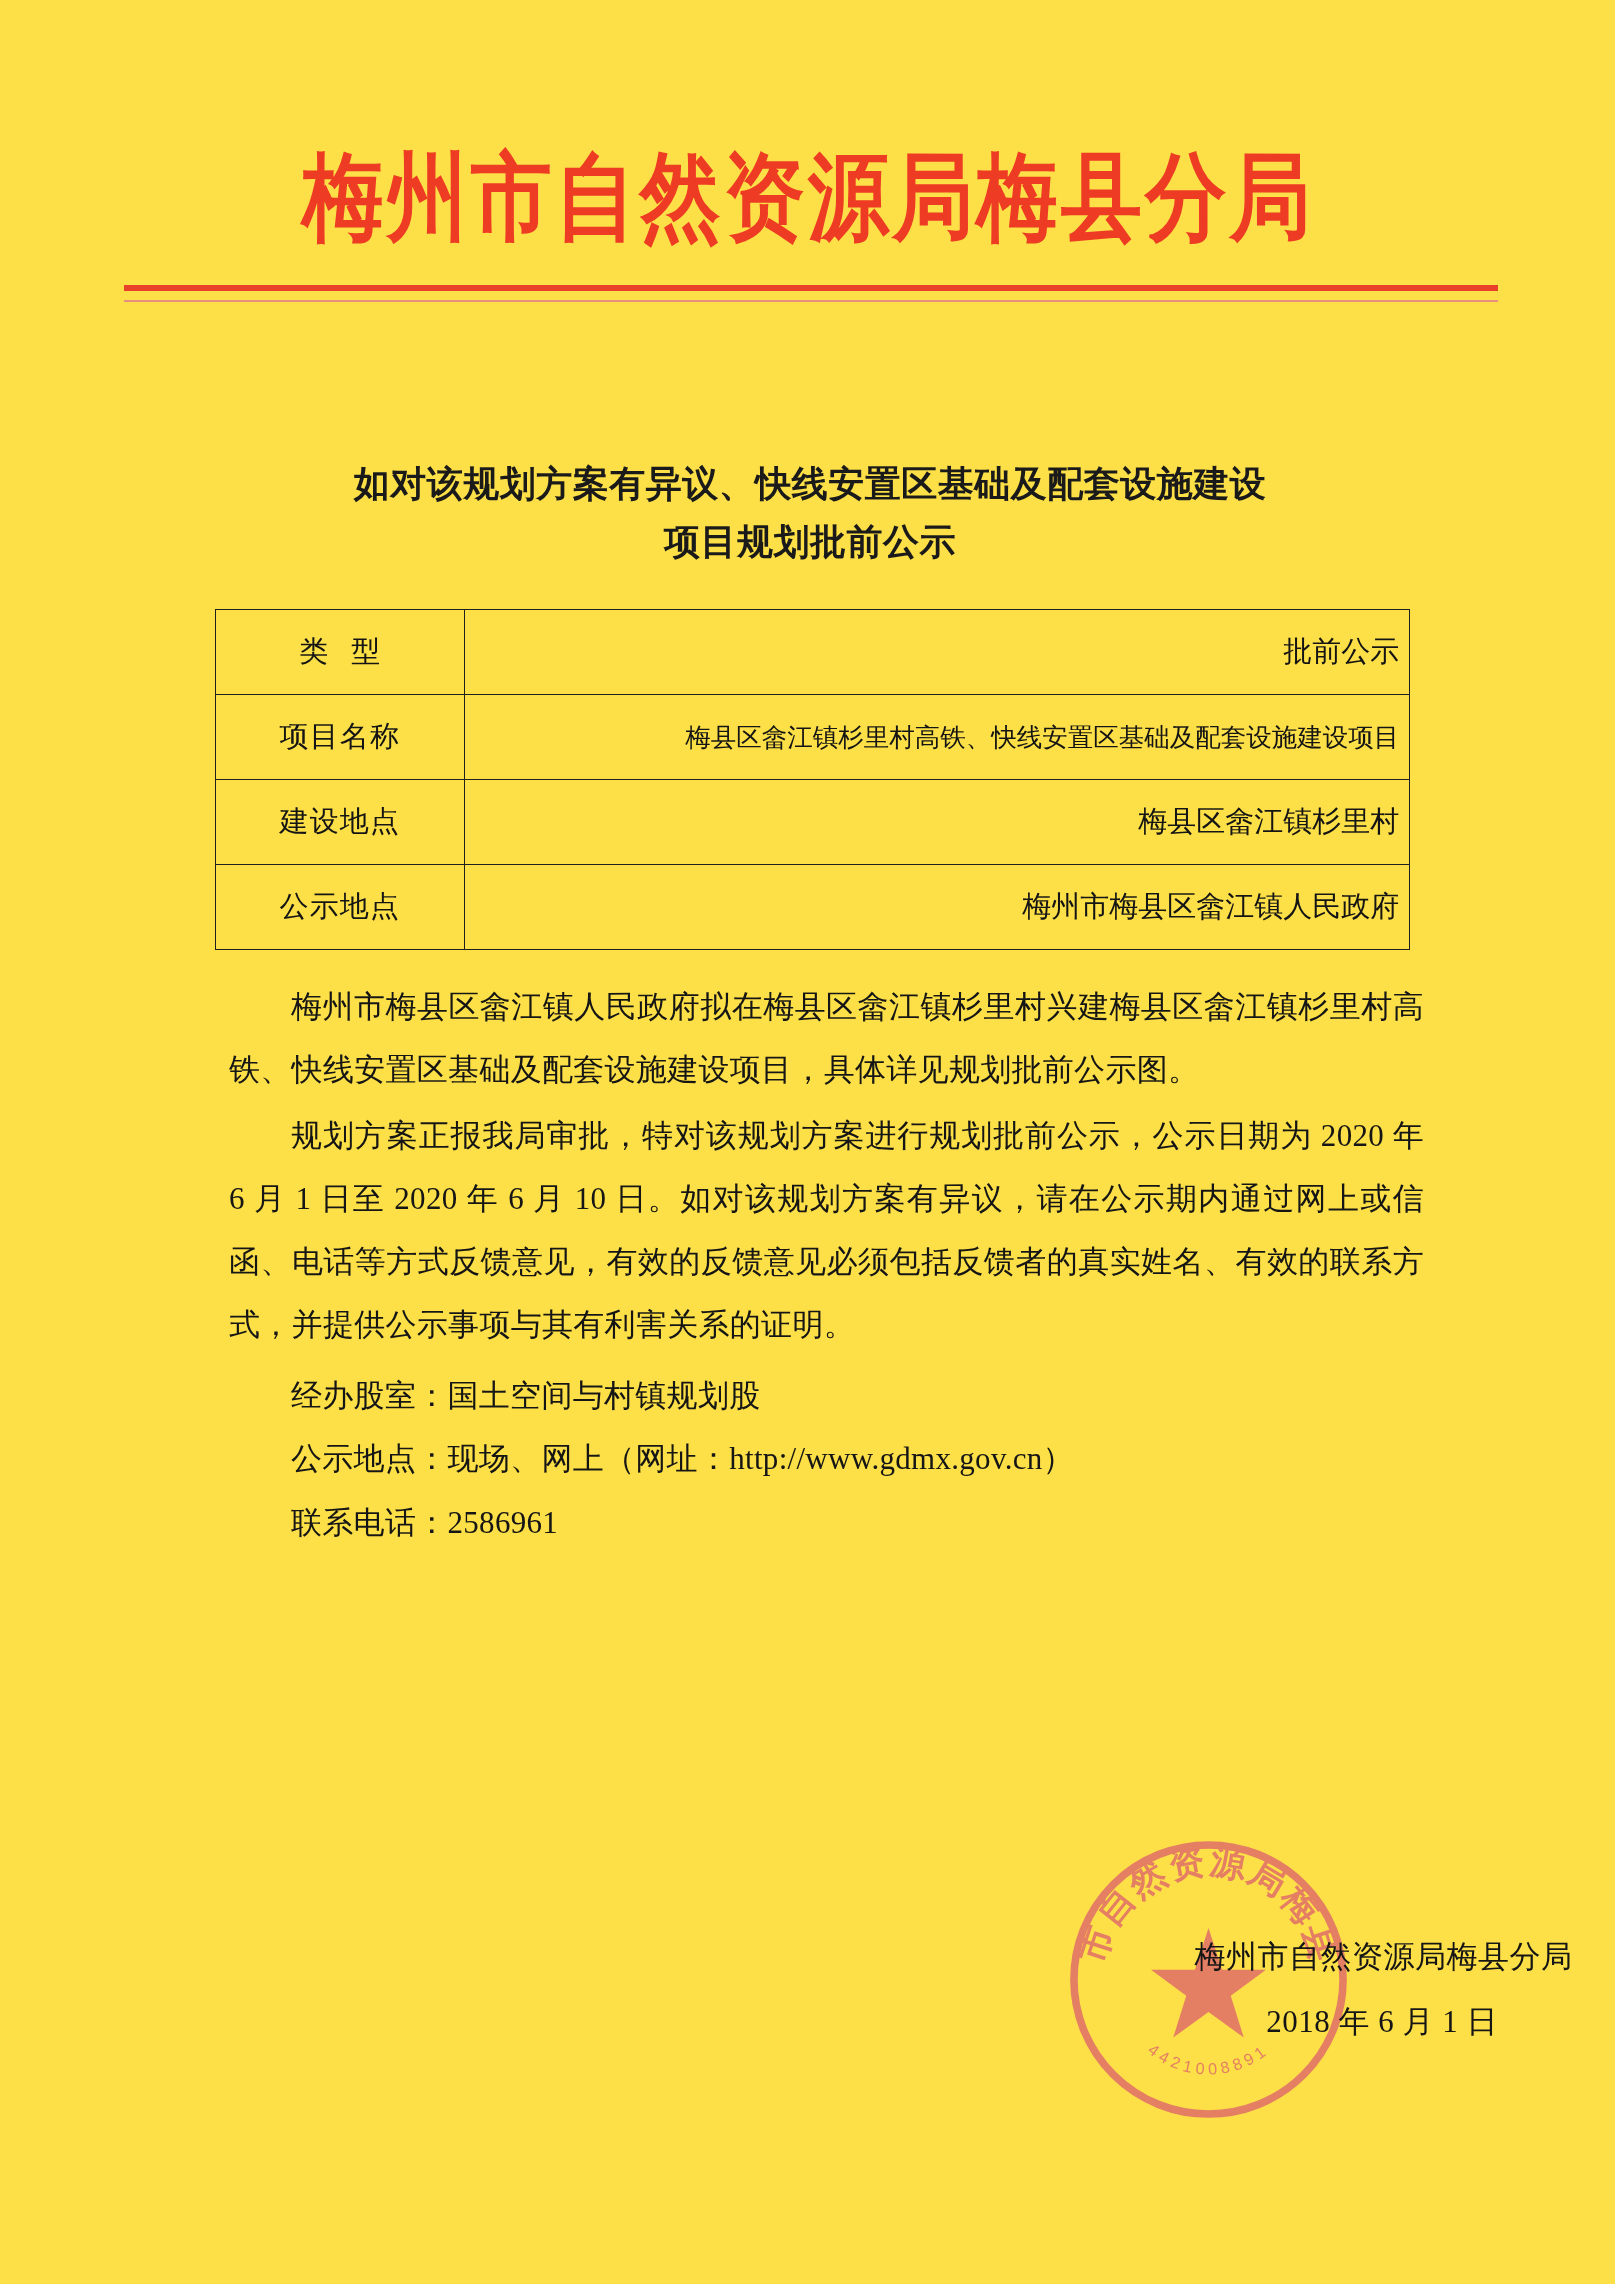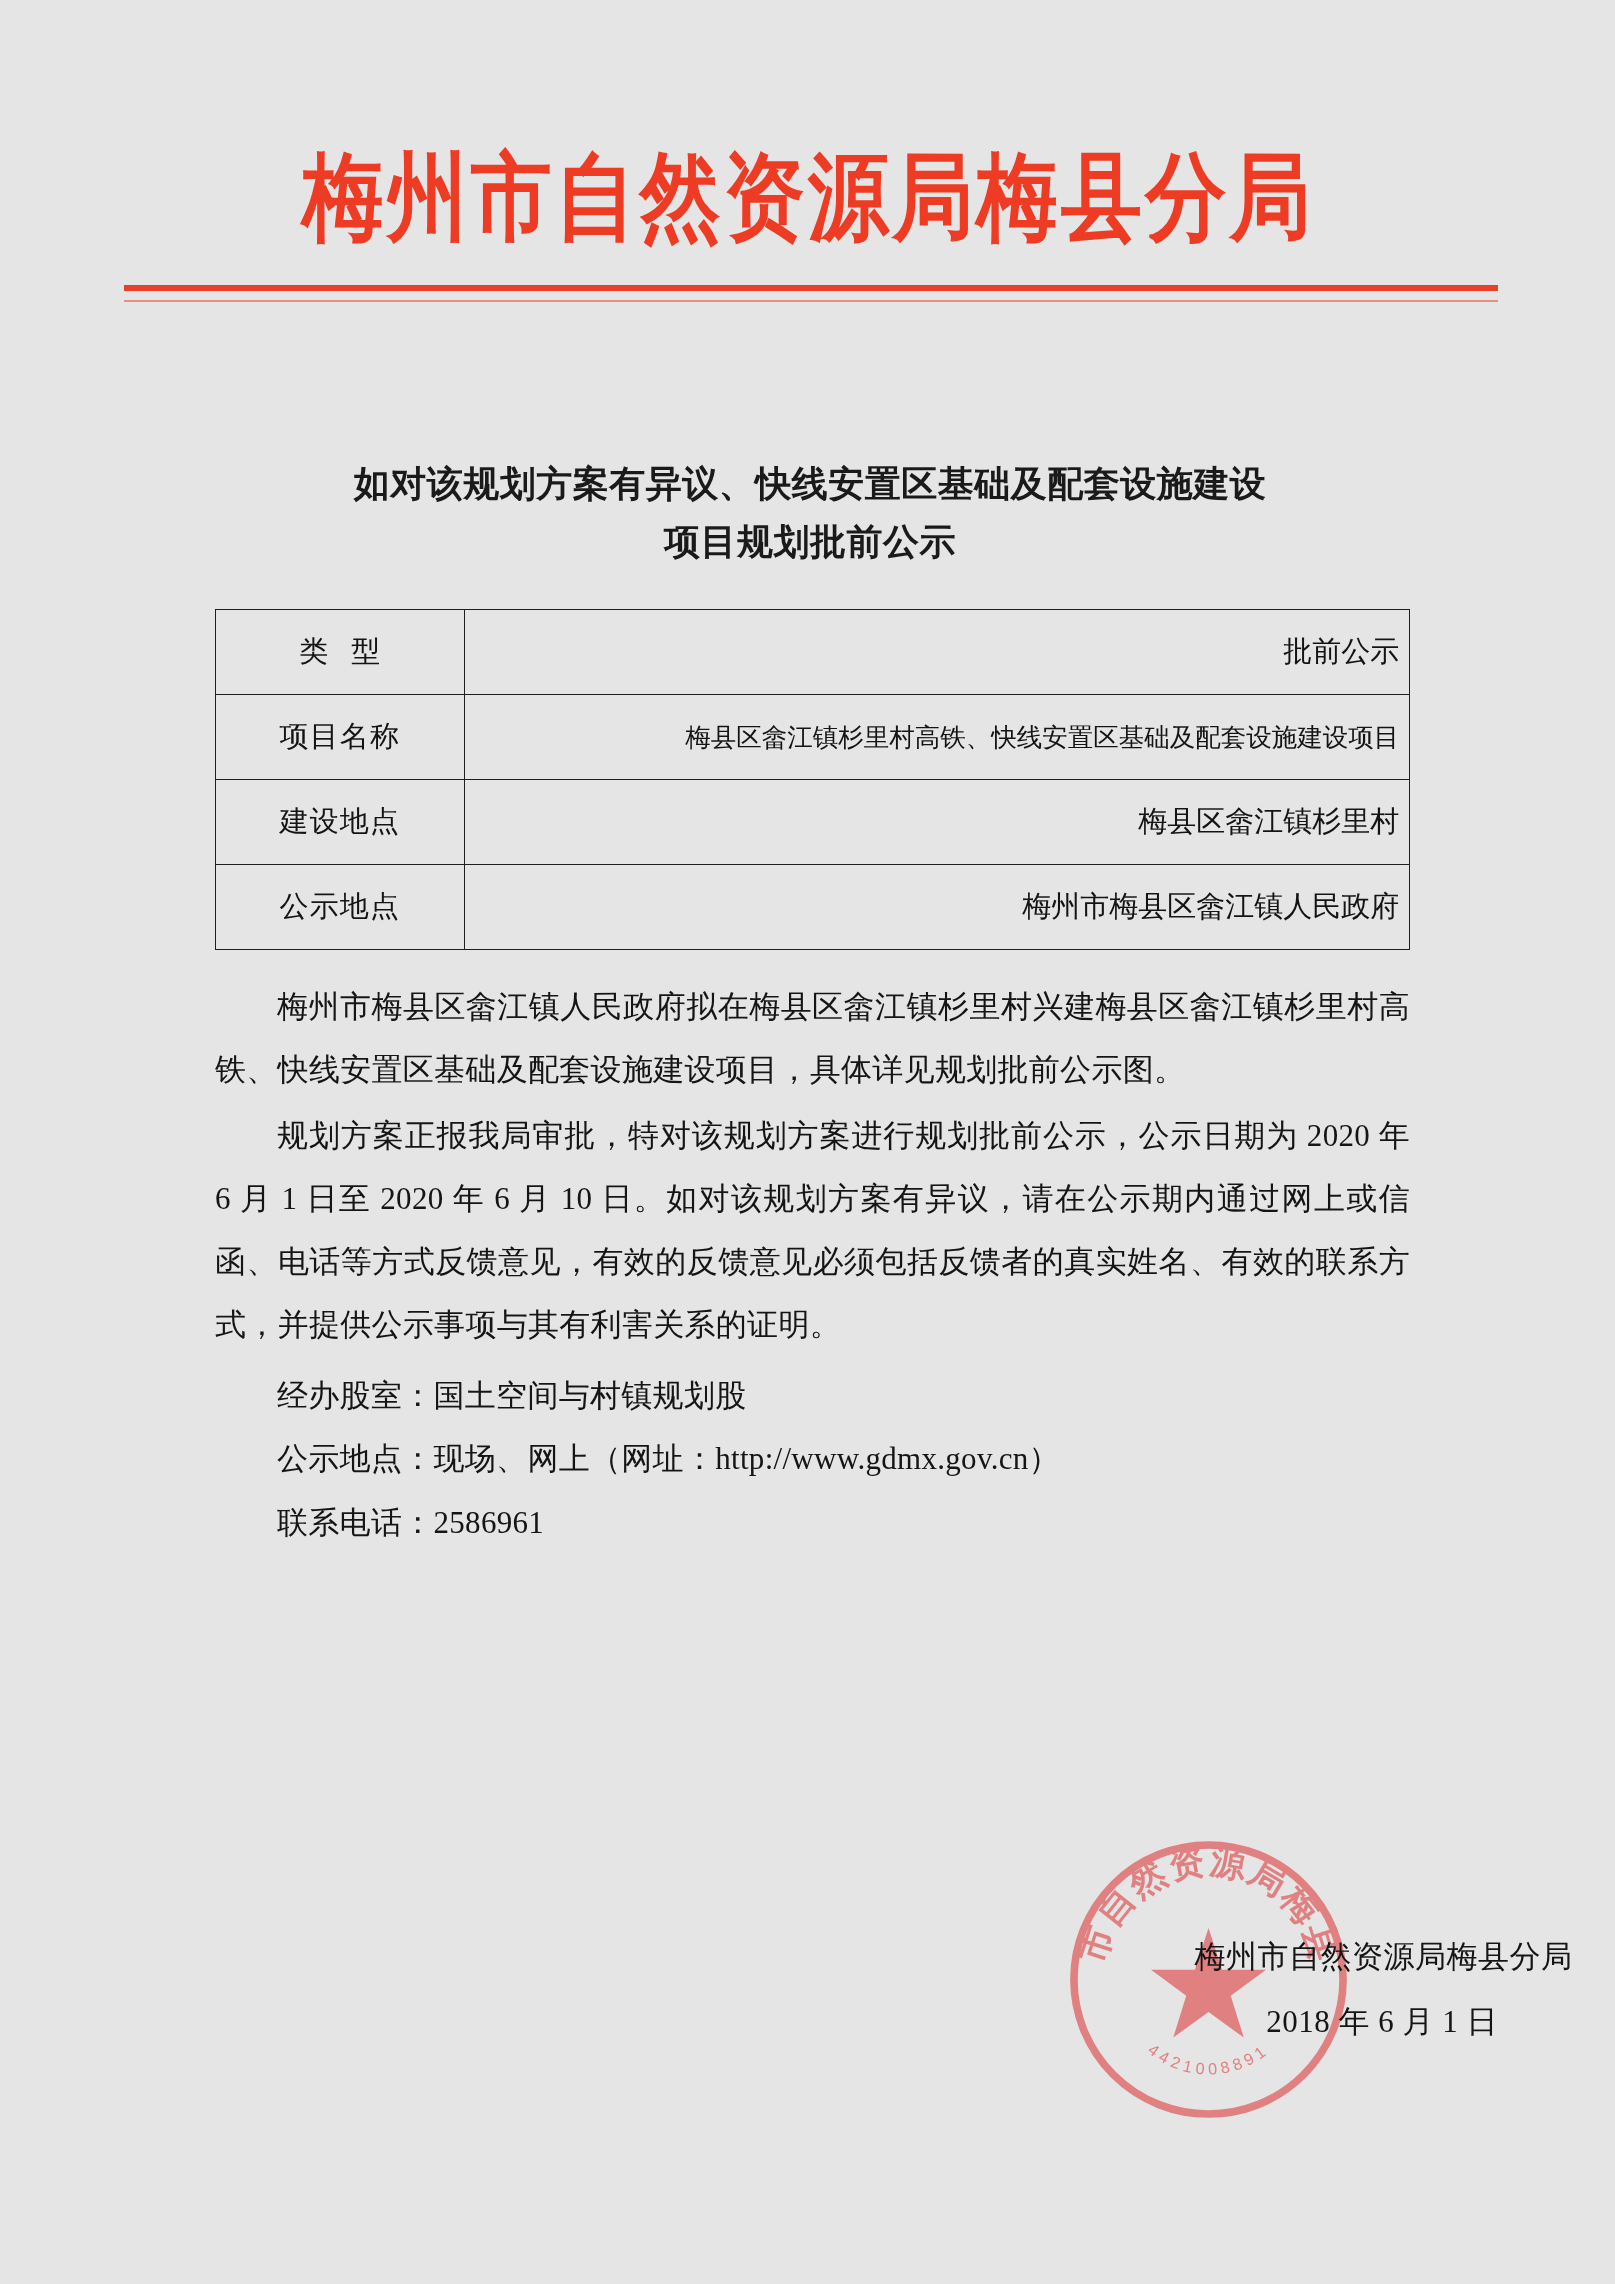--- a/index.html
+++ b/index.html
@@ -7,21 +7,21 @@
     padding: 0;
     background: #ffffff;
   }
   body {
     font-family: "Liberation Serif", "DejaVu Serif", serif;
   }
   .page {
     position: relative;
     width: 1616px;
     height: 2284px;
-    background: #e5e5e5;
+    background: #fde047;
     overflow: hidden;
   }
 
   
   .letterhead {
     position: absolute;
     left: 0;
     top: 139px;
     width: 1616px;
     text-align: center;
@@ -102,21 +102,21 @@
   }
   .lbl-spread {
     display: inline-block;
     letter-spacing: 23px;
     text-indent: 23px;
   }
 
   
   .body-block {
     position: absolute;
-    left: 215px;
+    left: 229px;
     top: 975px;
     width: 1195px;
   }
   p.para {
     margin: 0 0 0 0;
     font-size: 31px;
     line-height: 2.04;
     color: #151515;
     text-align: justify;
     text-justify: inter-ideograph;

